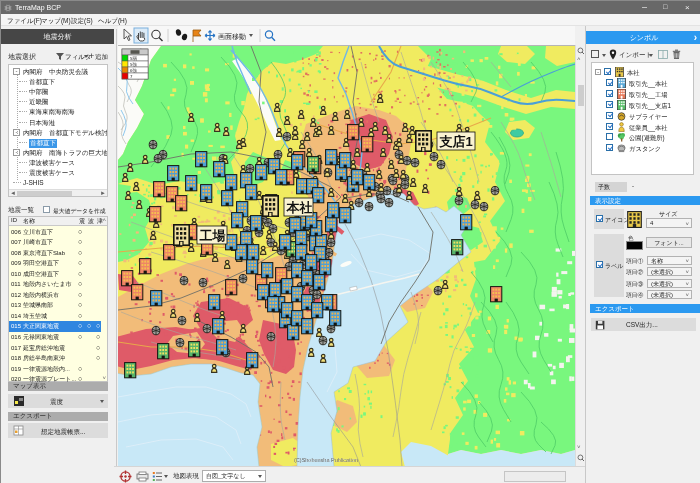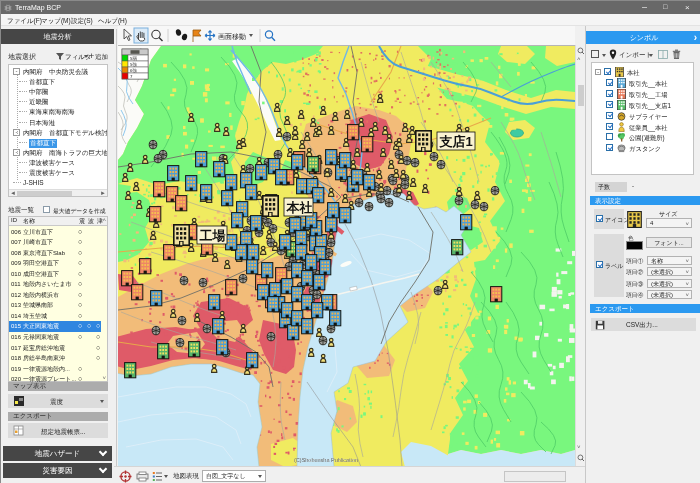--- a/index.html
+++ b/index.html
@@ -217,22 +217,20 @@
       <div class="abs graybar" style="left:7px;top:386px;width:100px;height:8.5px">エクスポート</div>
       <div class="abs btnface" style="left:7px;top:397px;width:100px;height:15px">
 <svg class="abs" style="left:5px;top:2px" width="11" height="11" viewBox="0 0 11 11">
           <rect x="1" y="1" width="9" height="9" fill="#fff" stroke="#888" stroke-width="0.8"></rect>
           <line x1="1" y1="4" x2="10" y2="4" stroke="#888" stroke-width="0.6"></line>
           <line x1="5.5" y1="1" x2="5.5" y2="10" stroke="#888" stroke-width="0.6"></line>
           <rect x="2" y="5.5" width="2.5" height="2.5" fill="#e8a030"></rect>
         </svg>
 <span class="abs" style="left:33px;top:4.5px">想定地震帳票...</span>
       </div>
-      <div class="abs darkbar" style="left:2px;top:420px;width:109px;height:15px;font-size:7.5px;line-height:15px">地震ハザード<span class="chev" style="right:6px;top:3px"></span></div>
-      <div class="abs darkbar" style="left:2px;top:437px;width:109px;height:15px;font-size:7.5px;line-height:15px">災害要因<span class="chev" style="right:6px;top:3px"></span></div>
     </div>
     <div class="abs darkbar" style="left:0;top:28px;width:113px;height:15px;font-size:7px;line-height:15px">地震分析</div>
     <div class="abs" style="left:115px;top:28px;width:1px;height:455px;background:#c9c9c9"></div>
     <div class="abs" style="left:117px;top:44px;width:457px;height:421px;border-top:1px solid #b5b5b5"><svg width="457" height="421" viewBox="0 0 457 421">
         <defs>
 <g id="person">
             <circle cx="3.2" cy="2.1" r="1.8" fill="#f3e07a" stroke="#38331f" stroke-width="1.2"></circle>
             <path d="M0.6 8.3 Q0.6 4.3 3.2 4.3 Q5.8 4.3 5.8 8.3 Z" fill="#f3e07a" stroke="#38331f" stroke-width="1.2"></path>
           </g>
 <g id="tank">

